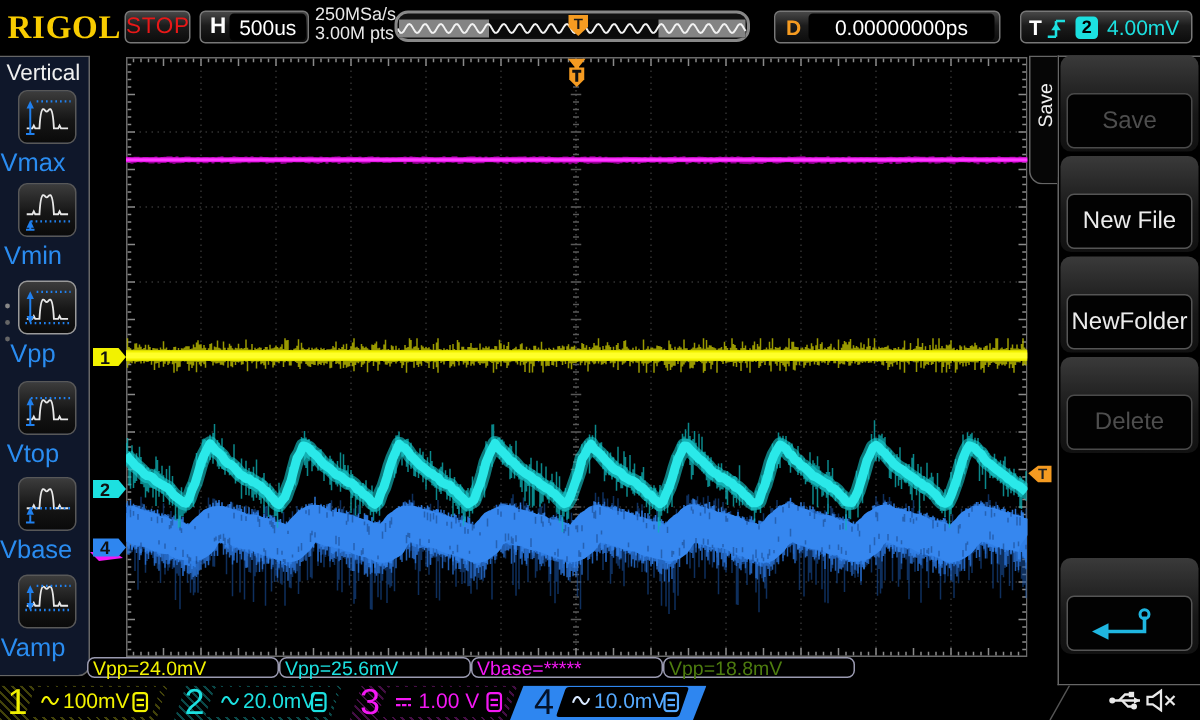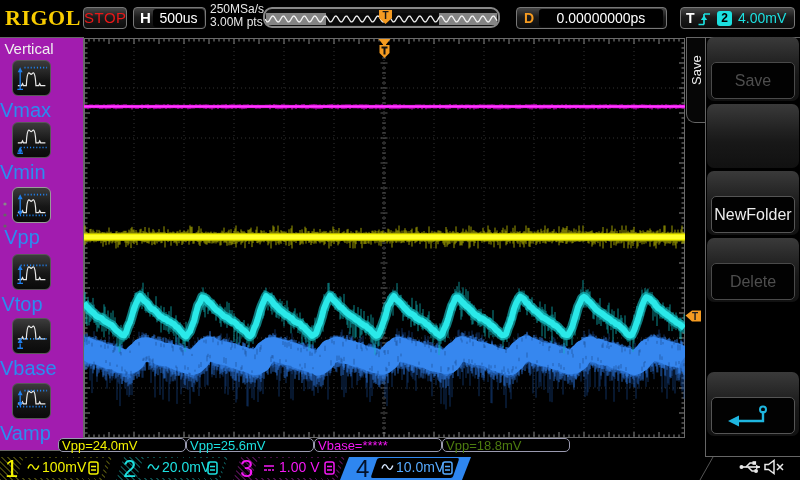--- a/index.html
+++ b/index.html
@@ -24,27 +24,27 @@
 #dbox{left:516px;top:7px;width:151px;height:22px;}
 #dbox .d{position:absolute;left:7px;top:2px;font-weight:bold;font-size:14px;color:#f59b21;}
 #dbox .v{position:absolute;left:22px;top:1px;width:124px;height:18px;background:#000;
  border-radius:3px;color:#fff;font-size:14px;text-align:center;line-height:18px;}
 #tbox{left:680px;top:7px;width:115px;height:22px;}
 #tbox .t{position:absolute;left:5px;top:2px;font-weight:bold;font-size:14px;color:#fff;}
 #tbox .b2{position:absolute;left:36px;top:3px;width:15px;height:15px;background:#1ce0e0;
  border-radius:3px;color:#000;font-weight:bold;font-size:12px;text-align:center;line-height:15px;}
 #tbox .lv{position:absolute;left:57px;top:2px;color:#1ce0e0;font-size:14px;}
 
-#lmenu{left:0;top:37px;width:84px;height:414px;border-top:1px solid #666;
- border-right:1px solid #666;border-bottom:1px solid #666;border-radius:0 0 8px 0;background:#a21caf;}
+#lmenu{left:0;top:37px;width:60px;height:414px;border-top:1px solid #666;
+ border-right:1px solid #666;border-bottom:1px solid #666;border-radius:0 0 8px 0;background:#0f172a;}
 #lmenu .hd{position:absolute;top:2px;left:0;width:58px;text-align:center;color:#f0f0f0;
  font-size:15px;}
 .micon{position:absolute;left:12px;width:39px;height:36px;border:1px solid #585858;
  border-radius:6px;background:linear-gradient(#3c3c3c,#161616 55%,#0a0a0a);}
-.mlab{position:absolute;left:0;width:44px;text-align:center;color:#2a8cf0;font-size:20px;}
+.mlab{position:absolute;left:0;width:44px;text-align:center;color:#2a8cf0;font-size:17px;}
 
 #rpanel{left:705px;top:37px;width:95px;height:420px;border-left:1px solid #666;
  border-top:1px solid #666;border-bottom:1px solid #666;background:#000;}
 #rtab{left:686px;top:37px;width:19px;height:86px;border-top:1px solid #666;border-left:1px solid #666;
  border-bottom:1px solid #666;border-radius:0 0 0 9px;background:#060606;}
 #rtab span{position:absolute;left:2px;top:47px;transform:rotate(-90deg);transform-origin:left top;
  color:#f0f0f0;font-size:13px;white-space:nowrap;}
 .rgrp{position:absolute;left:707px;width:92px;height:64px;border-radius:7px;
  background:linear-gradient(#3a3a3a,#222 40%,#181818 60%,#111);}
 .rbtn{position:absolute;left:711px;width:84px;height:37px;border:1px solid #555;
@@ -208,20 +208,21 @@
  <circle cx="3" cy="26" r="1.6" fill="#666"></circle>
 </svg>
 
 <div class="abs" id="rpanel"></div>
 <div class="abs" id="rtab">
       <span>Save</span>
     </div>
 <div class="abs rgrp" style="top:37px"></div>
 <div class="abs rbtn dis" style="top:62px;line-height:35px">Save</div>
 <div class="abs rgrp" style="top:104px"></div>
+<div class="abs rbtn " style="top:129px;line-height:35px">New File</div>
 <div class="abs rgrp" style="top:171px"></div>
 <div class="abs rbtn " style="top:196px;line-height:35px">NewFolder</div>
 <div class="abs rgrp" style="top:238px"></div>
 <div class="abs rbtn dis" style="top:263px;line-height:35px">Delete</div>
 <div class="abs rgrp" style="top:372px"></div>
 <div class="abs rbtn" style="top:397px"><svg width="60" height="30" viewBox="0 0 60 30" style="margin-top:3px">
         <path d="M14,20 H40 V10" stroke="#1fb6e0" stroke-width="2.4" fill="none"></path>
         <circle cx="40" cy="8.5" r="3" stroke="#1fb6e0" stroke-width="2" fill="none"></circle>
         <path d="M16,14.5 L5,20 L16,25.5 z" fill="#1fb6e0"></path>
       </svg></div>

